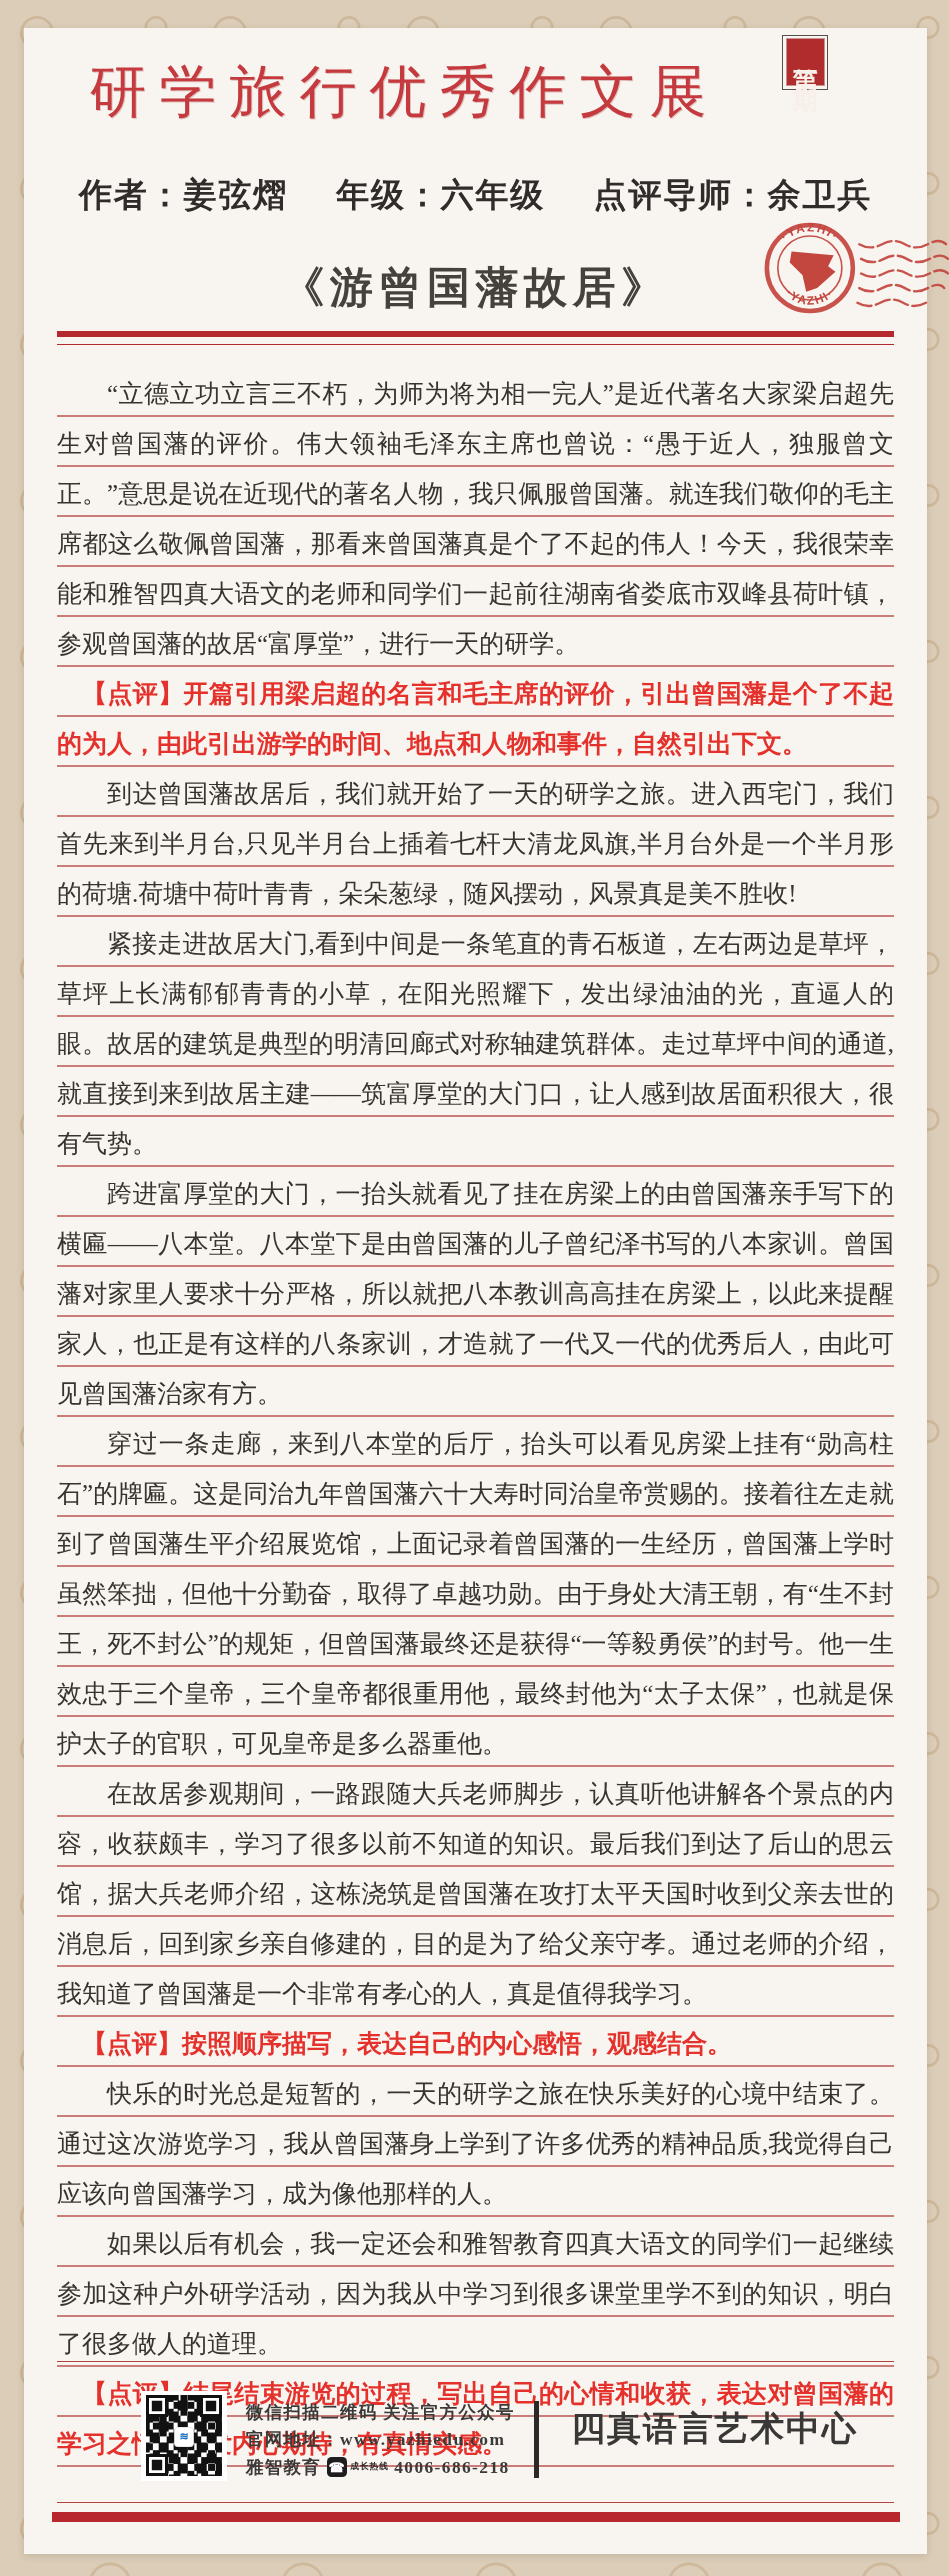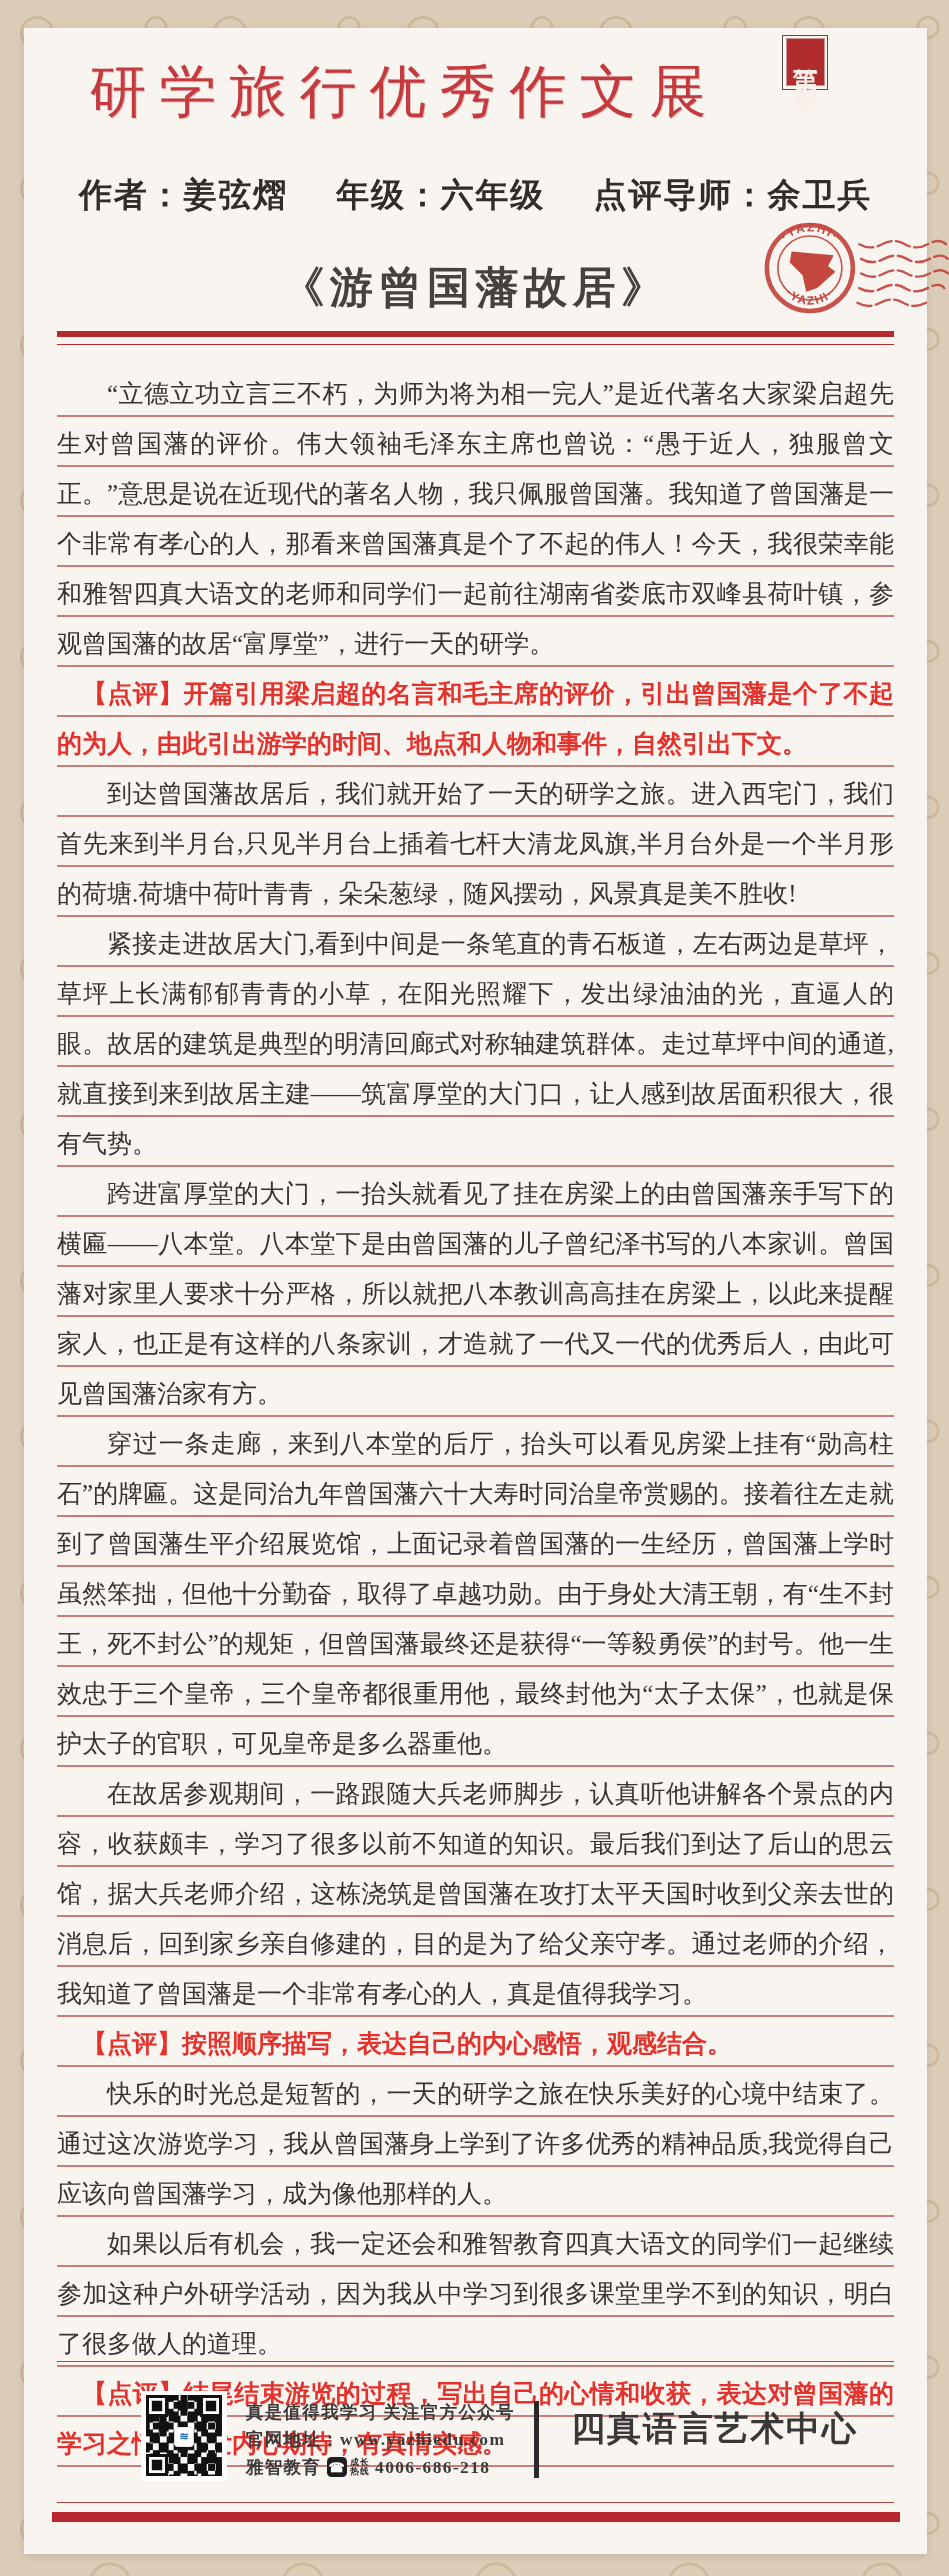--- a/index.html
+++ b/index.html
@@ -92,21 +92,21 @@
     font-size:17.4px;letter-spacing:1.4px;line-height:27.5px;font-weight:600;
     white-space:nowrap;
   }
   .footer-info .row{height:27.5px;display:flex;align-items:center;}
   .phone-icon{
     display:inline-flex;align-items:center;justify-content:center;
     width:20px;height:20px;background:#1e1e1e;color:#fff;border-radius:4.6px;
     font-size:13px;margin:0 3.7px 0 5.5px;letter-spacing:0;
   }
   .hotline-stack{
-    display:inline-flex;flex-direction:column;justify-content:flex-end;
+    display:inline-flex;flex-direction:row;justify-content:flex-end;
     font-size:8.7px;line-height:9.6px;letter-spacing:0.9px;margin-right:5.5px;color:#2e2c2a;
   }
   .footer-divider{position:absolute;left:510px;top:2373px;width:4.6px;height:77px;background:#2b2a28;}
   .center-name{
     position:absolute;left:539px;top:2378px;width:303px;text-align:center;
     font-family:"Liberation Sans", sans-serif;
     font-size:34px;font-weight:700;color:#3a3836;letter-spacing:1.8px;white-space:nowrap;
   }
   .center-slogan{
     position:absolute;left:539px;top:2424px;width:303px;text-align:center;
@@ -157,21 +157,21 @@
     </text>
     <text font-size="13" font-weight="bold" fill="#c4463f" letter-spacing="2" font-family="Liberation Sans, sans-serif">
       <textPath href="#arcBot" startOffset="50%" text-anchor="middle">·YAZHI·</textPath>
     </text>
   </svg>
 
   <div class="rule-thick"></div>
   <div class="rule-thin"></div>
 
   <div class="essay-body">
-      <p class="para">“立德立功立言三不朽，为师为将为相一完人”是近代著名大家梁启超先生对曾国藩的评价。伟大领袖毛泽东主席也曾说：“愚于近人，独服曾文正。”意思是说在近现代的著名人物，我只佩服曾国藩。我知道了曾国藩是一个非常有孝心的人，那看来曾国藩真是个了不起的伟人！今天，我很荣幸能和雅智四真大语文的老师和同学们一起前往湖南省娄底市双峰县荷叶镇，参观曾国藩的故居“富厚堂”，进行一天的研学。</p>
+      <p class="para">“立德立功立言三不朽，为师为将为相一完人”是近代著名大家梁启超先生对曾国藩的评价。伟大领袖毛泽东主席也曾说：“愚于近人，独服曾文正。”意思是说在近现代的著名人物，我只佩服曾国藩。就连我们敬仰的毛主席都这么敬佩曾国藩，那看来曾国藩真是个了不起的伟人！今天，我很荣幸能和雅智四真大语文的老师和同学们一起前往湖南省娄底市双峰县荷叶镇，参观曾国藩的故居“富厚堂”，进行一天的研学。</p>
       <p class="comment">【点评】开篇引用梁启超的名言和毛主席的评价，引出曾国藩是个了不起的为人，由此引出游学的时间、地点和人物和事件，自然引出下文。</p>
       <p class="para">到达曾国藩故居后，我们就开始了一天的研学之旅。进入西宅门，我们首先来到半月台,只见半月台上插着七杆大清龙凤旗,半月台外是一个半月形的荷塘.荷塘中荷叶青青，朵朵葱绿，随风摆动，风景真是美不胜收!</p>
       <p class="para">紧接走进故居大门,看到中间是一条笔直的青石板道，左右两边是草坪，草坪上长满郁郁青青的小草，在阳光照耀下，发出绿油油的光，直逼人的眼。故居的建筑是典型的明清回廊式对称轴建筑群体。走过草坪中间的通道,就直接到来到故居主建——筑富厚堂的大门口，让人感到故居面积很大，很有气势。</p>
       <p class="para">跨进富厚堂的大门，一抬头就看见了挂在房梁上的由曾国藩亲手写下的横匾——八本堂。八本堂下是由曾国藩的儿子曾纪泽书写的八本家训。曾国藩对家里人要求十分严格，所以就把八本教训高高挂在房梁上，以此来提醒家人，也正是有这样的八条家训，才造就了一代又一代的优秀后人，由此可见曾国藩治家有方。</p>
       <p class="para">穿过一条走廊，来到八本堂的后厅，抬头可以看见房梁上挂有“勋高柱石”的牌匾。这是同治九年曾国藩六十大寿时同治皇帝赏赐的。接着往左走就到了曾国藩生平介绍展览馆，上面记录着曾国藩的一生经历，曾国藩上学时虽然笨拙，但他十分勤奋，取得了卓越功勋。由于身处大清王朝，有“生不封王，死不封公”的规矩，但曾国藩最终还是获得“一等毅勇侯”的封号。他一生效忠于三个皇帝，三个皇帝都很重用他，最终封他为“太子太保”，也就是保护太子的官职，可见皇帝是多么器重他。</p>
       <p class="para">在故居参观期间，一路跟随大兵老师脚步，认真听他讲解各个景点的内容，收获颇丰，学习了很多以前不知道的知识。最后我们到达了后山的思云馆，据大兵老师介绍，这栋浇筑是曾国藩在攻打太平天国时收到父亲去世的消息后，回到家乡亲自修建的，目的是为了给父亲守孝。通过老师的介绍，我知道了曾国藩是一个非常有孝心的人，真是值得我学习。</p>
       <p class="comment">【点评】按照顺序描写，表达自己的内心感悟，观感结合。</p>
       <p class="para">快乐的时光总是短暂的，一天的研学之旅在快乐美好的心境中结束了。通过这次游览学习，我从曾国藩身上学到了许多优秀的精神品质,我觉得自己应该向曾国藩学习，成为像他那样的人。</p>
       <p class="para">如果以后有机会，我一定还会和雅智教育四真大语文的同学们一起继续参加这种户外研学活动，因为我从中学习到很多课堂里学不到的知识，明白了很多做人的道理。</p>
       <p class="comment">【点评】结尾结束游览的过程，写出自己的心情和收获，表达对曾国藩的学习之情，抒发内心期待，有真情实感。</p>
@@ -182,21 +182,21 @@
   <div class="qr">
     <div class="qr-pattern"></div>
     <div class="qr-finder tl"></div>
     <div class="qr-finder tr"></div>
     <div class="qr-finder bl"></div>
     <div class="qr-logo">≋</div>
   </div>
 
   <div class="footer-info">
     <div class="row">
-      <span>真是值得我学习 关注官方公众号</span>
+      <span>微信扫描二维码 关注官方公众号</span>
     </div>
     <div class="row">
       <span>官网地址：</span>
       <span>www.yazhiedu.com</span>
     </div>
     <div class="row">
       <span>雅智教育</span>
       <span class="phone-icon">☎</span>
       <span class="hotline-stack">
         <span>成长</span>

